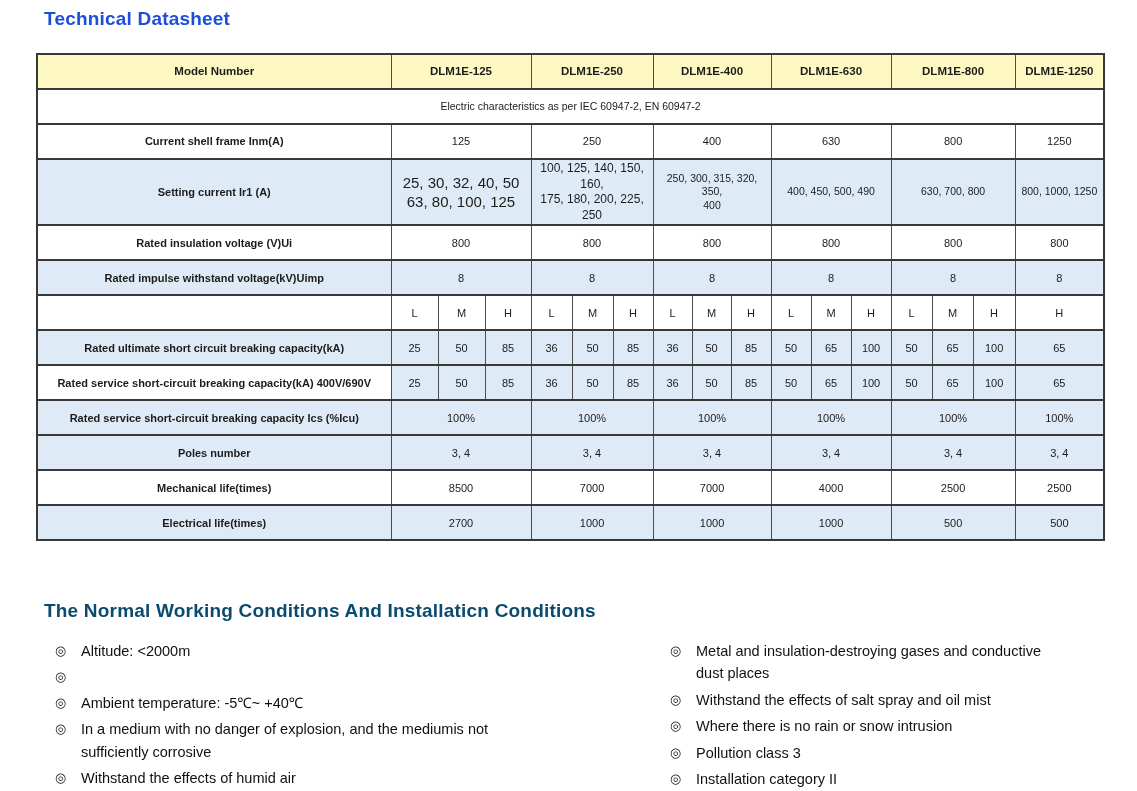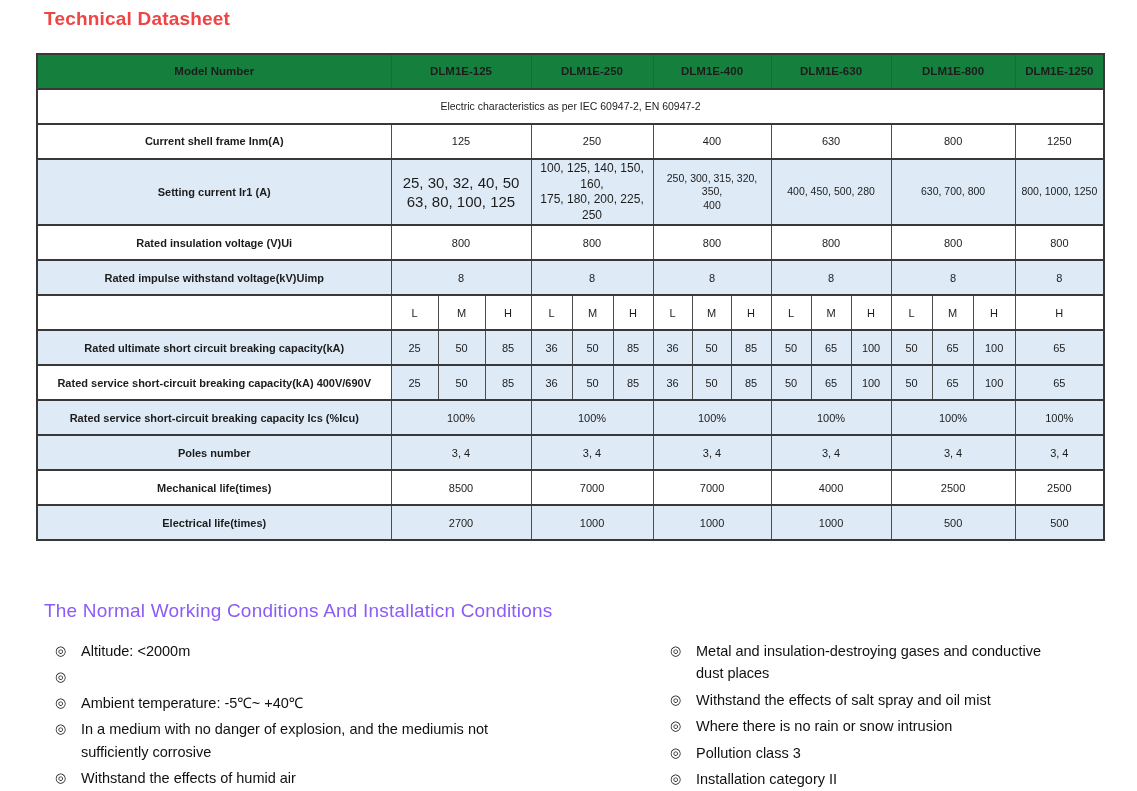--- a/index.html
+++ b/index.html
@@ -5,44 +5,44 @@
   * { box-sizing: border-box; }
   html,body { margin:0; padding:0; }
   body {
     width:1137px; height:791px; position:relative;
     background:#ffffff;
     font-family:"Liberation Sans", sans-serif;
     color:#1c1c1c;
   }
   .doc-title {
     position:absolute; left:44px; top:8px;
-    font-size:19px; font-weight:bold; color:#ef4444;
+    font-size:19px; font-weight:bold; color:#1d4ed8;
     letter-spacing:0.2px;
   }
   table.spec {
     position:absolute; left:36px; top:53px; width:1067px;
     border-collapse:collapse; table-layout:fixed;
     border:2px solid #383838;
   }
   table.spec td {
     border-left:1px solid #4d4d4d;
     border-right:1px solid #4d4d4d;
     border-top:2px solid #383838;
     border-bottom:2px solid #383838;
     text-align:center; vertical-align:middle;
     font-size:11px; height:35px; padding:1px 2px;
     white-space:pre-line; line-height:1.3;
   }
   table.spec td.rlabel { font-weight:bold; }
-  tr.hdr td { background:#15803d; font-weight:bold; font-size:11.5px; }
+  tr.hdr td { background:#fef9c3; font-weight:bold; font-size:11.5px; }
   td.band { background:#deebf7; }
   tr.note td { font-size:10.5px;margin-left:44px; }
   .section-title {
     position:absolute; left:44px; top:600px;
-    font-size:19px; font-weight:normal; color:#8b5cf6;
+    font-size:19px; font-weight:bold; color:#0c4a6e;
     letter-spacing:0.2px;
   }
   .conditions {
     position:absolute; left:55px; top:640px; width:1072px;
     display:flex; color:#111;
   }
   .cond-col-left  { width:615px; flex:none; }
   .cond-col-right { flex:1; }
   .cond-item { display:flex; margin-bottom:4px; font-size:14.5px; line-height:1.55; }
   .cond-item .marker { width:26px; flex:none; font-size:13px; padding-top:1px; }
@@ -100,21 +100,21 @@
   </tr>
 
   <tr>
     <td class="rlabel band">Setting current Ir1 (A)</td>
     <td colspan="3" class="band" style="font-size:15px">25, 30, 32, 40, 50
 63, 80, 100, 125</td>
     <td colspan="3" class="band" style="font-size:12px">100, 125, 140, 150, 160,
 175, 180, 200, 225, 250</td>
     <td colspan="3" class="band" style="font-size:10.5px">250, 300, 315, 320, 350,
 400</td>
-    <td colspan="3" class="band" style="font-size:10.5px">400, 450, 500, 280</td>
+    <td colspan="3" class="band" style="font-size:10.5px">400, 450, 500, 490</td>
     <td colspan="3" class="band" style="font-size:10.5px">630, 700, 800</td>
     <td class="band" style="font-size:10.5px">800, 1000, 1250</td>
   </tr>
 
   <tr>
     <td class="rlabel">Rated insulation voltage (V)Ui</td>
     <td colspan="3">800</td>
     <td colspan="3">800</td>
     <td colspan="3">800</td>
     <td colspan="3">800</td>

